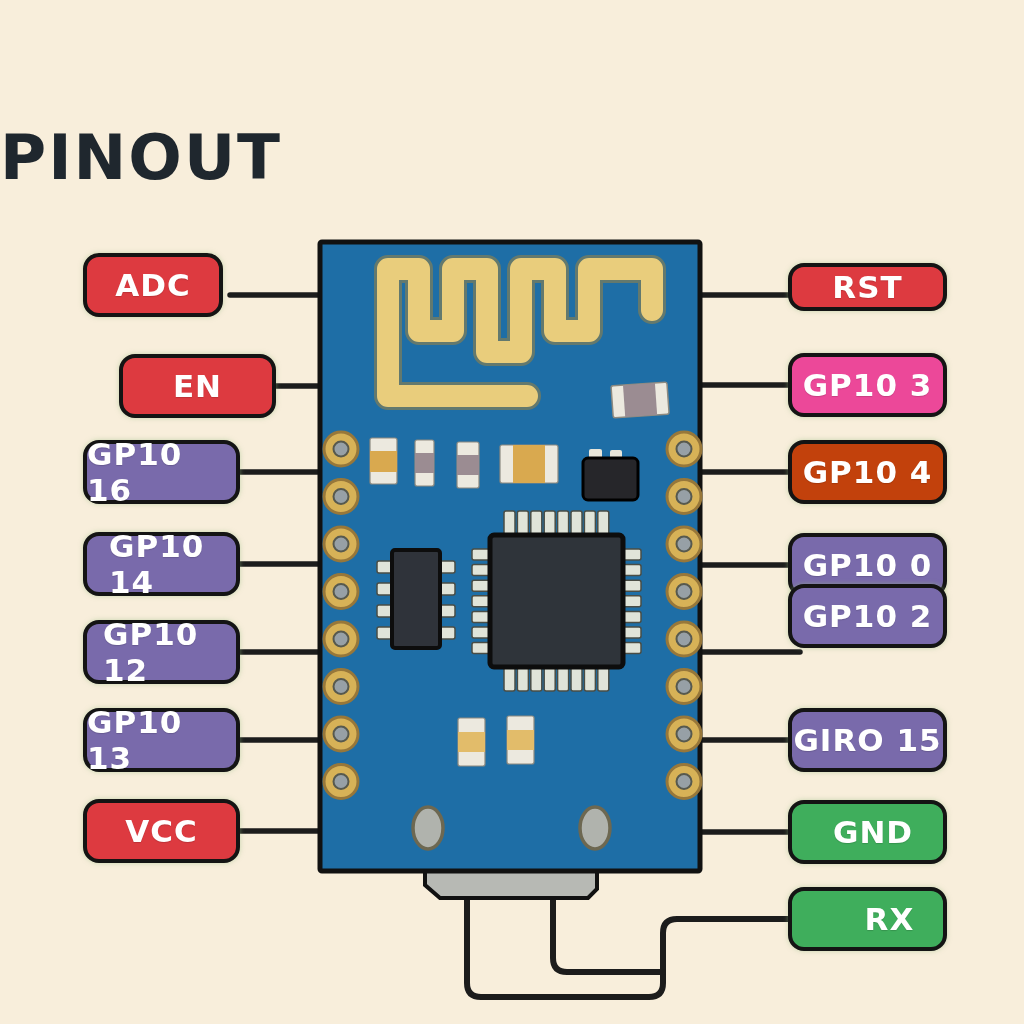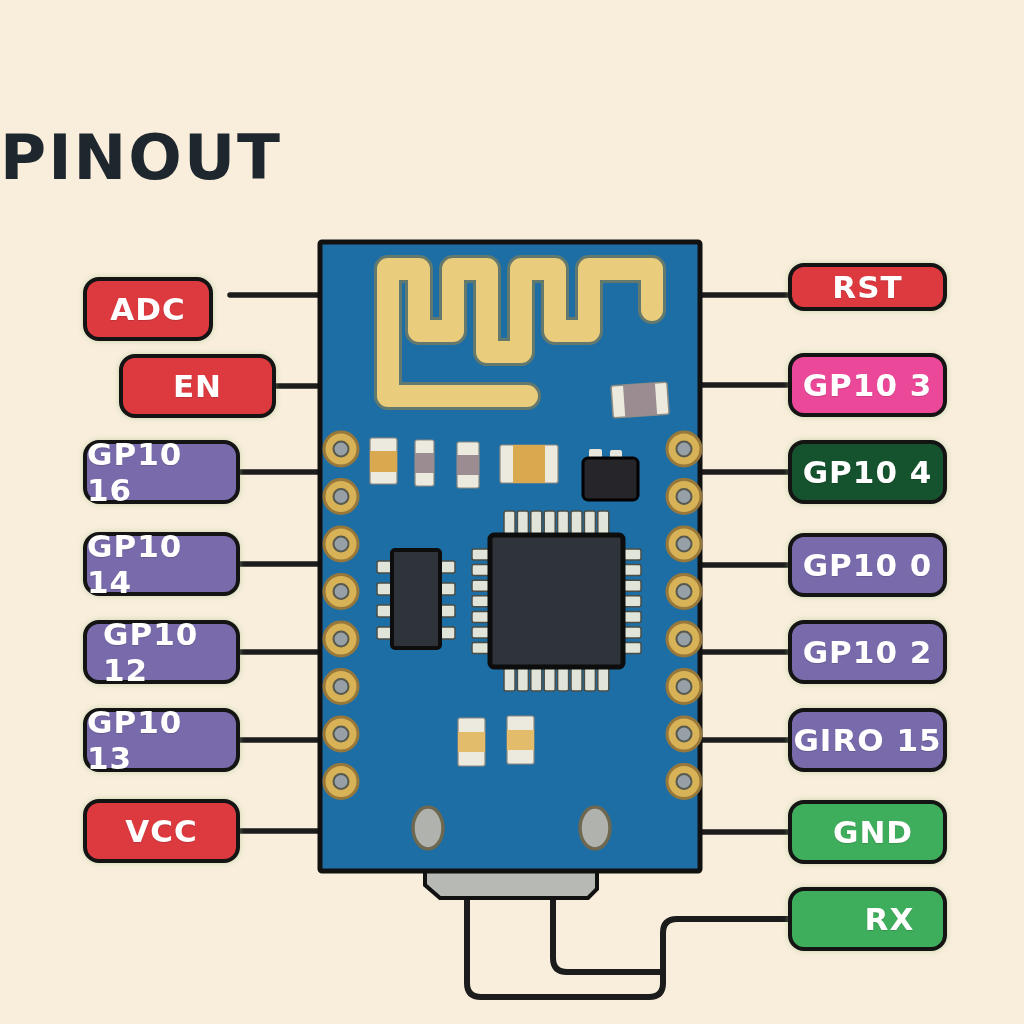--- a/index.html
+++ b/index.html
@@ -195,32 +195,32 @@
       </g>
     </g>
 
     <g>
       <ellipse cx="428" cy="828" rx="15" ry="21" fill="#b0b3ad" stroke="#6d6851" stroke-width="3.5"></ellipse>
       <ellipse cx="595" cy="828" rx="15" ry="21" fill="#b0b3ad" stroke="#6d6851" stroke-width="3.5"></ellipse>
     </g>
   </svg>
 
   <div id="left-pin-labels">
-      <div class="pin-label" style="left: 83px; top: 277px; width: 130px; height: 64px; background: rgb(221, 58, 64);">ADC</div>
+      <div class="pin-label" style="left: 83px; top: 253px; width: 140px; height: 64px; background: rgb(221, 58, 64);">ADC</div>
       <div class="pin-label" style="left: 83px; top: 354px; width: 157px; height: 64px; background: rgb(221, 58, 64); margin-left: 36px;">EN</div>
       <div class="pin-label" style="left: 83px; top: 440px; width: 157px; height: 64px; background: rgb(121, 106, 171);">GP10 16</div>
-      <div class="pin-label" style="left: 83px; top: 532px; width: 157px; height: 64px; background: rgb(121, 106, 171);">GP10 14</div>
+      <div class="pin-label" style="left: 83px; top: 532px; width: 157px; height: 64px; background: rgb(121, 106, 171); padding-left: 22px;">GP10 14</div>
       <div class="pin-label" style="left: 83px; top: 620px; width: 157px; height: 64px; background: rgb(121, 106, 171); padding-left: 16px;">GP10 12</div>
       <div class="pin-label" style="left: 83px; top: 708px; width: 157px; height: 64px; background: rgb(121, 106, 171);">GP10 13</div>
       <div class="pin-label" style="left: 83px; top: 799px; width: 157px; height: 64px; background: rgb(221, 58, 64);">VCC</div>
     </div>
   <div id="right-pin-labels">
       <div class="pin-label" style="left: 788px; top: 263px; width: 159px; height: 48px; background: rgb(221, 58, 64);">RST</div>
       <div class="pin-label" style="left: 788px; top: 353px; width: 159px; height: 64px; background: #ec4899;">GP10 3</div>
-      <div class="pin-label" style="left: 788px; top: 440px; width: 159px; height: 64px; background: #14532d;">GP10 4</div>
+      <div class="pin-label" style="left: 788px; top: 440px; width: 159px; height: 64px; background: #c2410c;">GP10 4</div>
       <div class="pin-label" style="left: 788px; top: 533px; width: 159px; height: 64px; background: rgb(121, 106, 171);">GP10 0</div>
-      <div class="pin-label" style="left: 788px; top: 620px; width: 159px; height: 64px; background: rgb(121, 106, 171);">GP10 2</div>
+      <div class="pin-label" style="left: 788px; top: 584px; width: 159px; height: 64px; background: rgb(121, 106, 171);">GP10 2</div>
       <div class="pin-label" style="left: 788px; top: 708px; width: 159px; height: 64px; background: rgb(121, 106, 171); text-align: right;">GIRO 15</div>
       <div class="pin-label" style="left: 788px; top: 800px; width: 159px; height: 64px; background: rgb(63, 174, 92); padding-left: 11px;">GND</div>
       <div class="pin-label" style="left: 788px; top: 887px; width: 159px; height: 64px; background: rgb(63, 174, 92); padding-left: 44px;">RX</div>
     </div>
 
 </div>
 
 </body></html>

